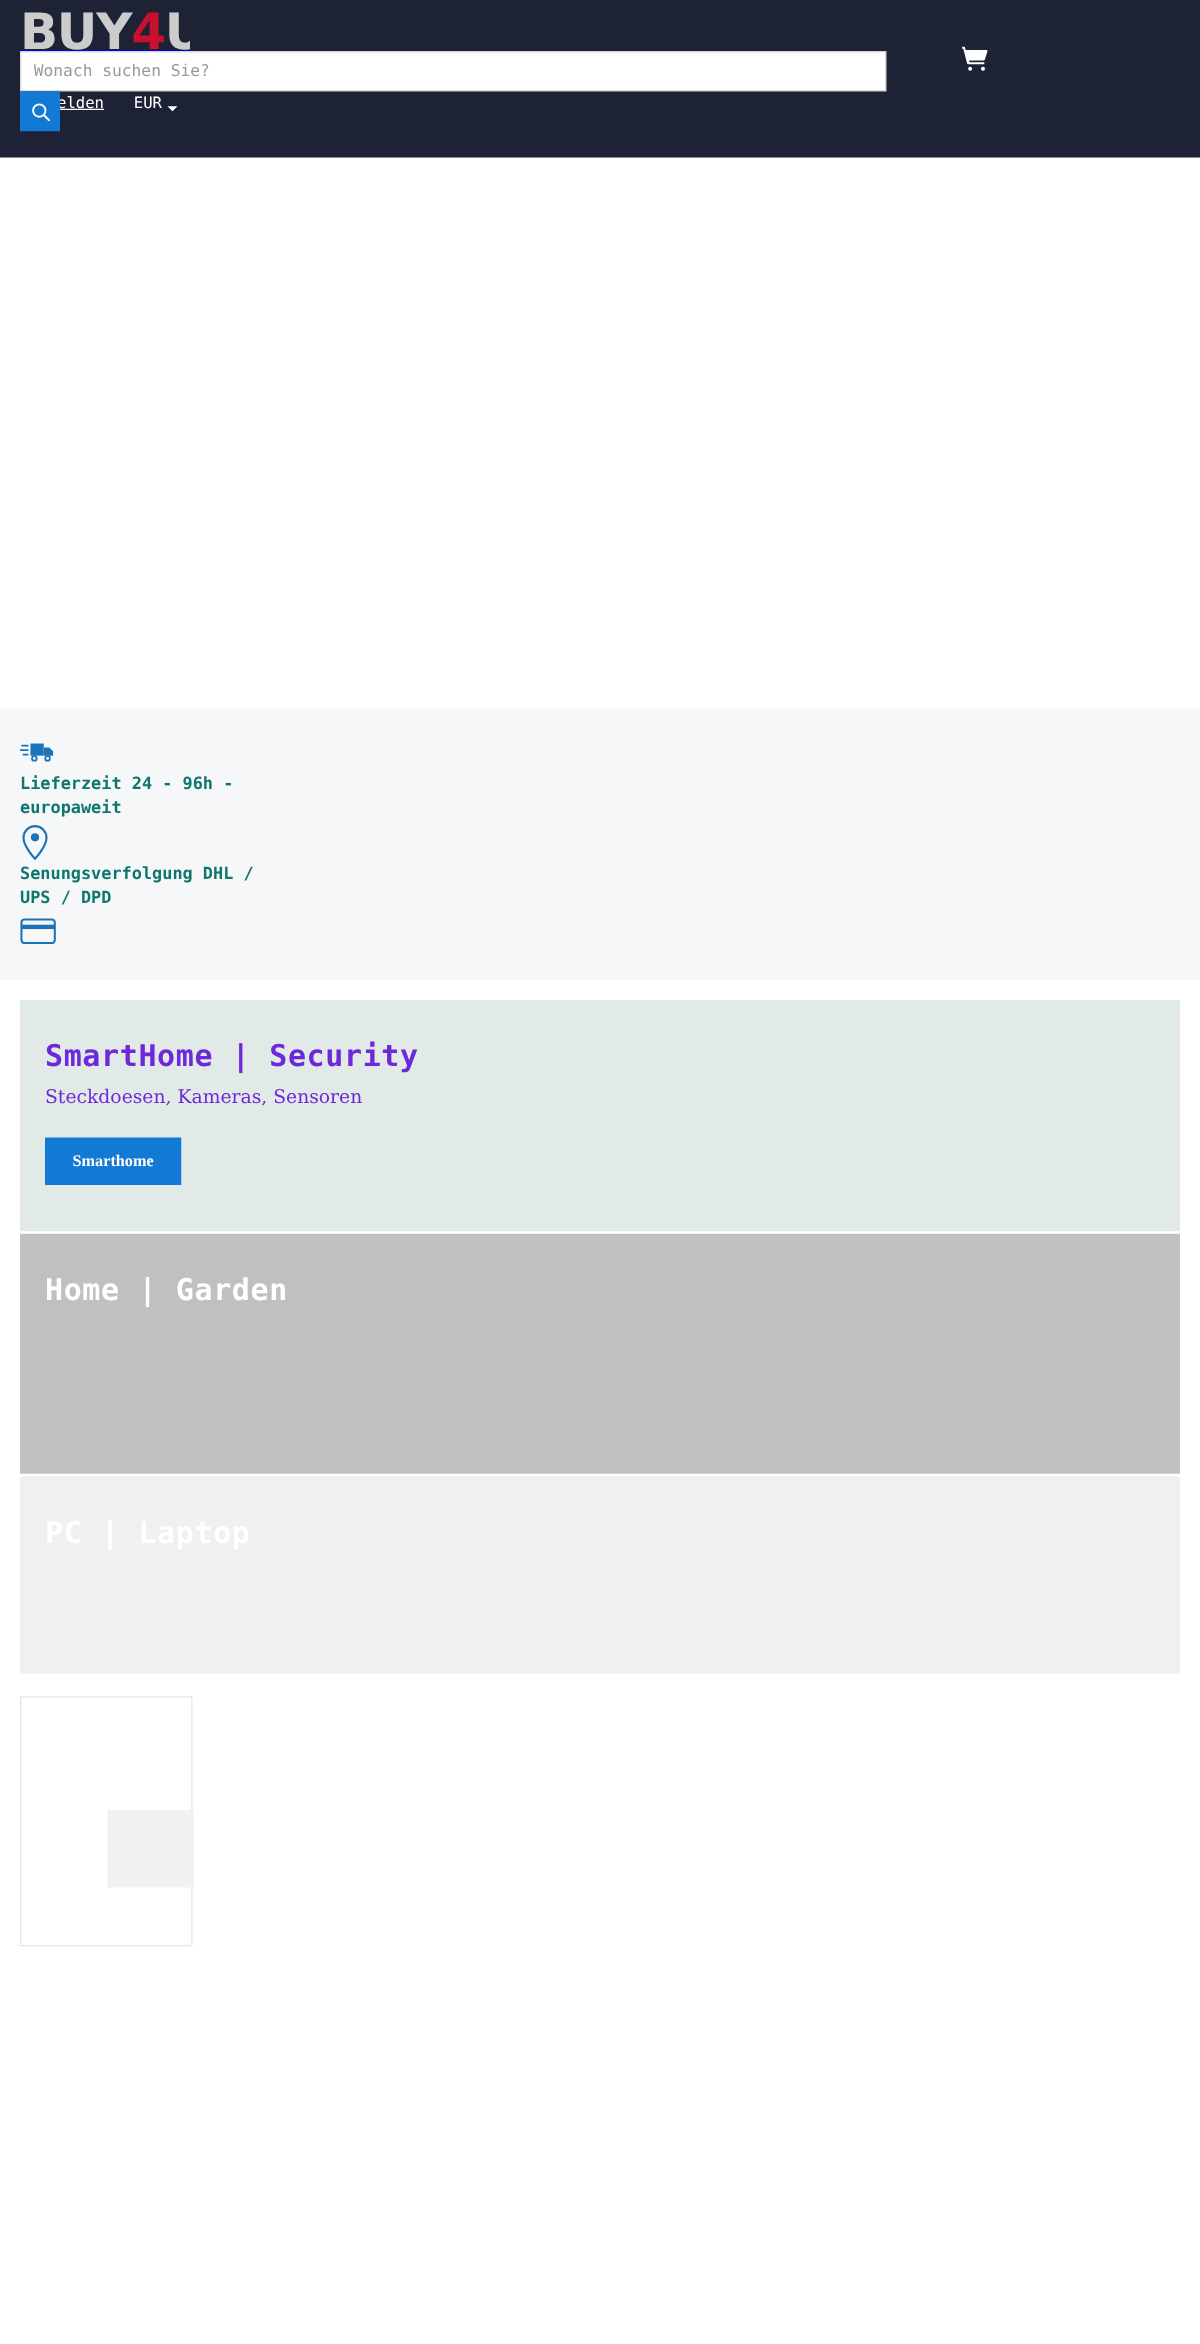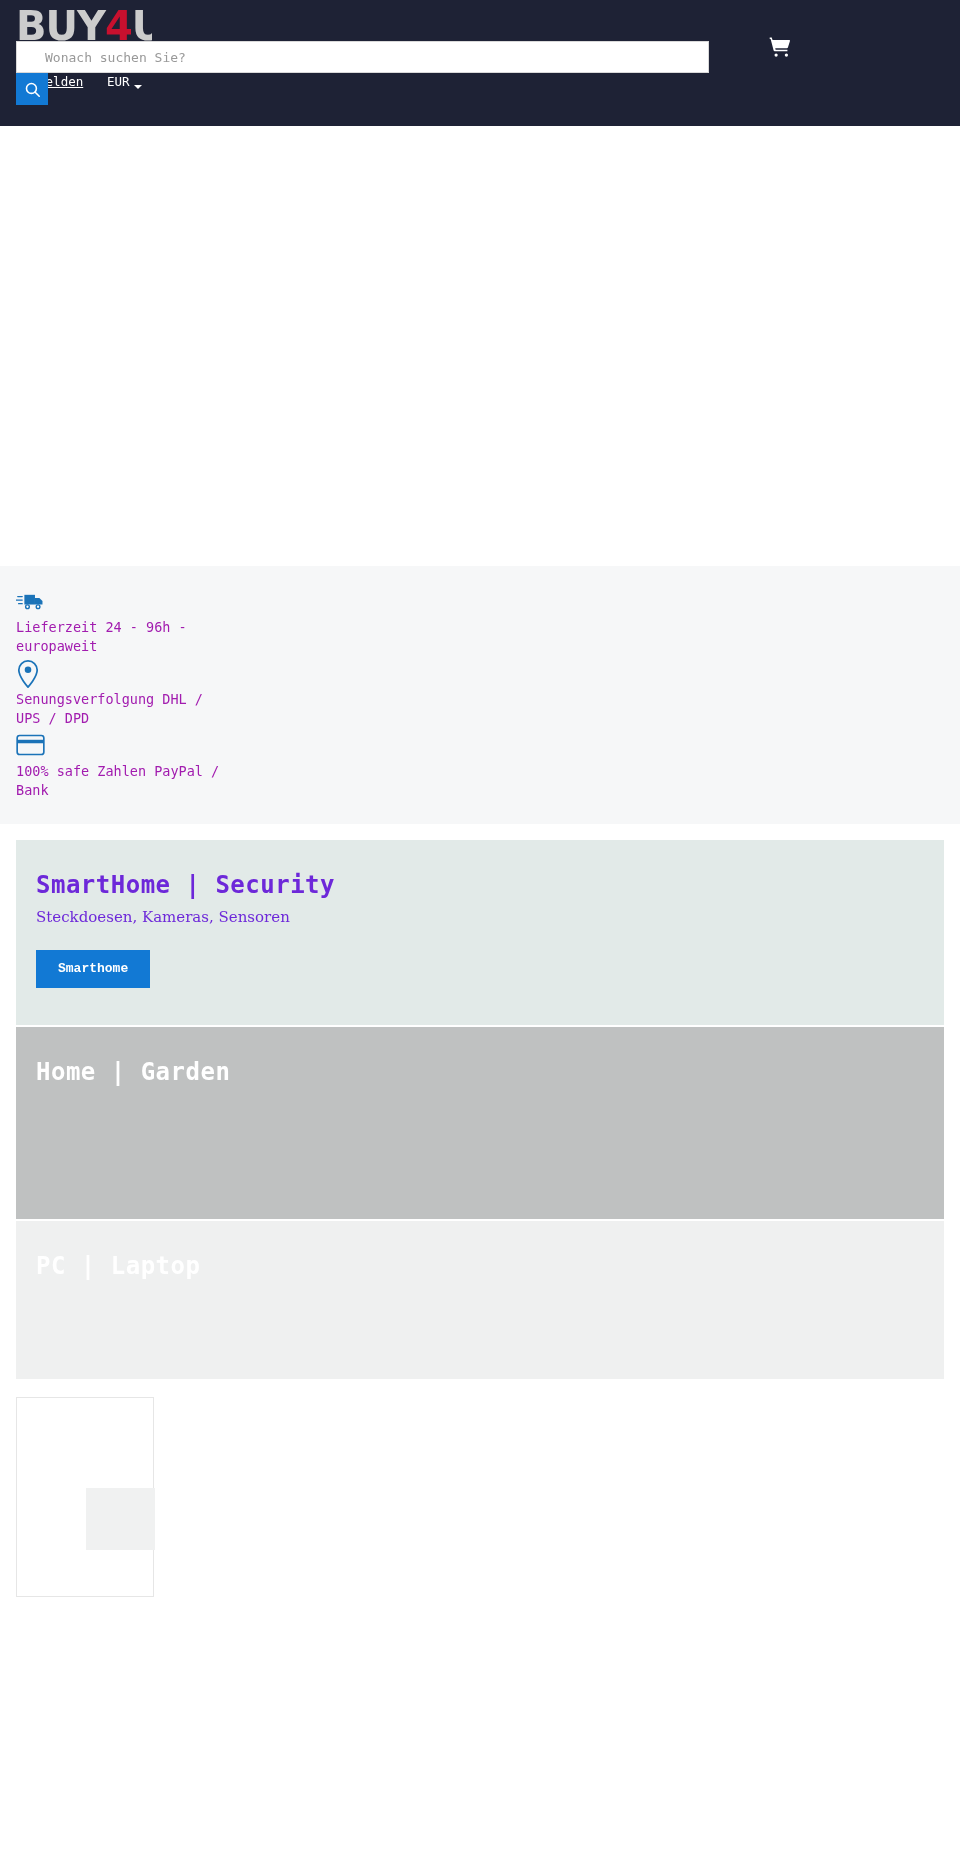--- a/index.html
+++ b/index.html
@@ -39,21 +39,21 @@
 
   .search-wrap {
     position: absolute;
     left: 16px; top: 41px;
     width: 693px; height: 32px;
   }
   .search-input {
     width: 100%; height: 32px;
     border: 1px solid #d9d9d9;
     background: #ffffff;
-    padding: 0 28px;
+    padding: 0 10px;
     font-family: "DejaVu Sans Mono", "Liberation Mono", monospace;
     font-size: 13px;
     color: #737373;
     outline: none;
   }
   .search-input::placeholder { color: #999999; }
 
   .search-btn {
     position: absolute;
     left: 16px; top: 73px;
@@ -118,22 +118,22 @@
     padding: 20px 0 22px 0;
   }
   .service-item { padding: 0 16px; margin-bottom: 2px; }
   .service-icon {
     width: 34px; height: 30px;
     display: flex; align-items: center;
     margin-bottom: 2px;
   }
   .service-text {
     font-size: 13.5px;
-    font-weight: 400;
-    color: #a21caf;
+    font-weight: 700;
+    color: #0f766e;
     line-height: 19px;
     max-width: 215px;
   }
 
   
   .cards { padding: 16px 16px 0 16px; width: 960px; }
   .card {
     position: relative;
     width: 928px;
     margin-bottom: 2px;
@@ -150,21 +150,21 @@
     font-family: "DejaVu Serif", "Liberation Serif", serif;
     font-size: 15px;
     line-height: 22px;
     margin-top: 6px;
   }
   .card-cta {
     display: inline-block;
     margin-top: 22px;
     background: #1279d4;
     color: #ffffff;
-    font-family: Liberation Mono, monospace;
+    font-family: Liberation Serif, serif;
     font-size: 13px;
     font-weight: 700;
     padding: 11px 22px;
     border: none;
     cursor: pointer;
     line-height: 16px;
   }
 
   .card-smarthome { background: #e2eae8; height: 185px; }
   .card-smarthome .card-title, .card-smarthome .card-sub { color: #6d28d9; }
@@ -254,21 +254,20 @@
     <div class="service-text">Senungsverfolgung DHL / UPS / DPD</div>
   </div>
 
   <div class="service-item">
     <div class="service-icon">
       <svg width="29" height="22" viewBox="0 0 30 22" fill="none" stroke="#1b73b8" stroke-width="1.7">
         <rect x="1.2" y="1.2" width="27.6" height="19.6" rx="2.6"></rect>
         <rect x="1.2" y="5.6" width="27.6" height="3.6" fill="#1b73b8" stroke="none"></rect>
       </svg>
     </div>
-    <div class="service-text">100% safe Zahlen PayPal / Bank</div>
   </div>
 
 </div>
 
 <div class="cards">
 
   <div class="card card-smarthome">
     <div class="card-inner">
       <div class="card-title">SmartHome | Security</div>
       <div class="card-sub">Steckdoesen, Kameras, Sensoren</div>

